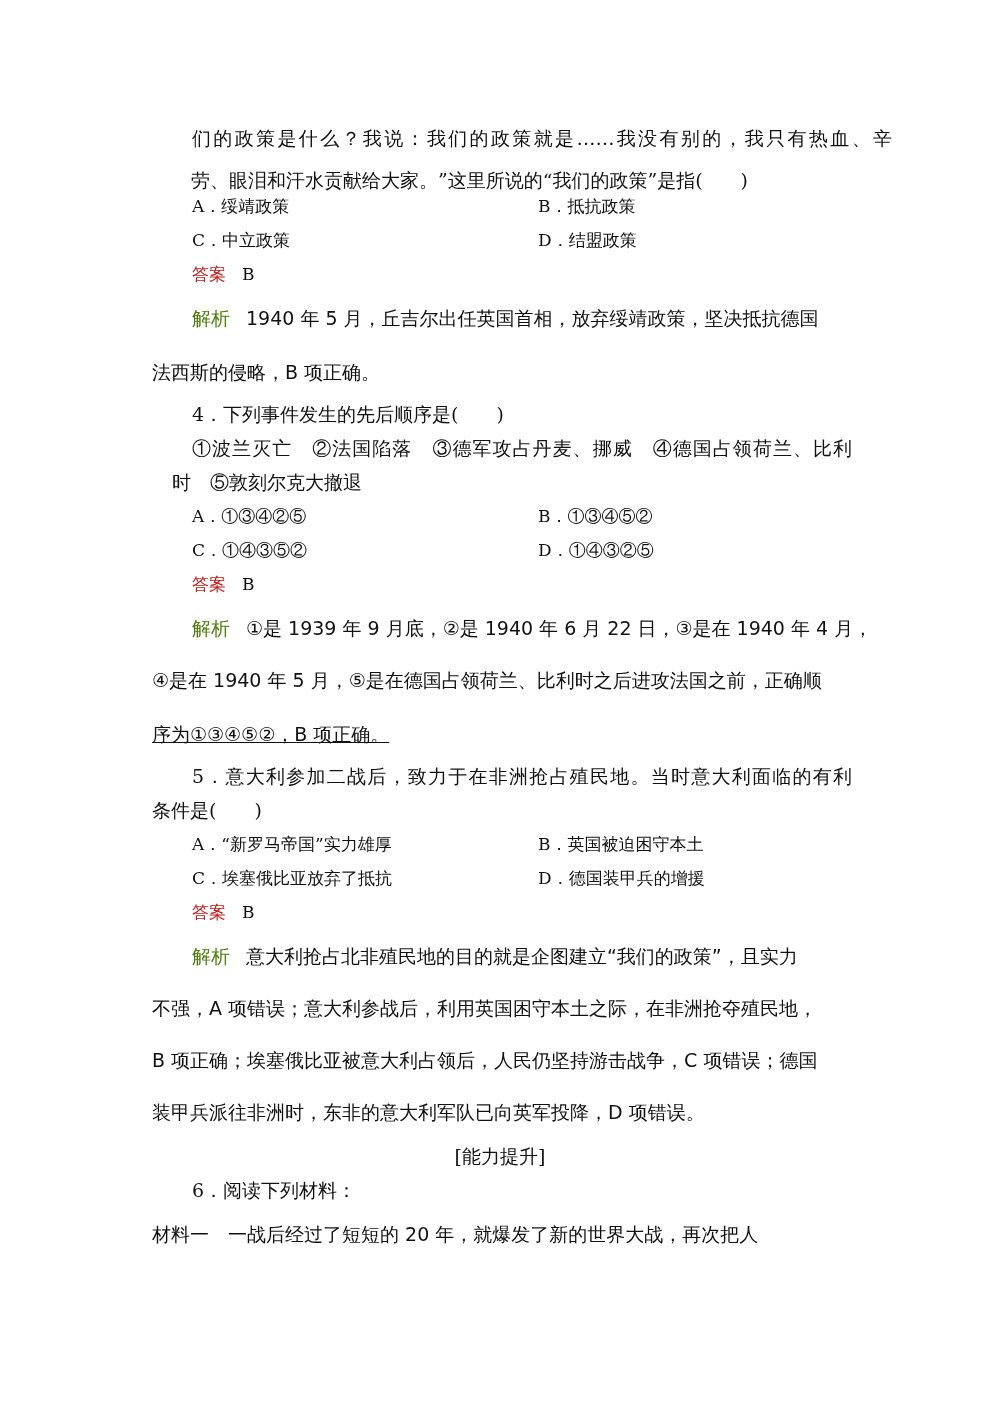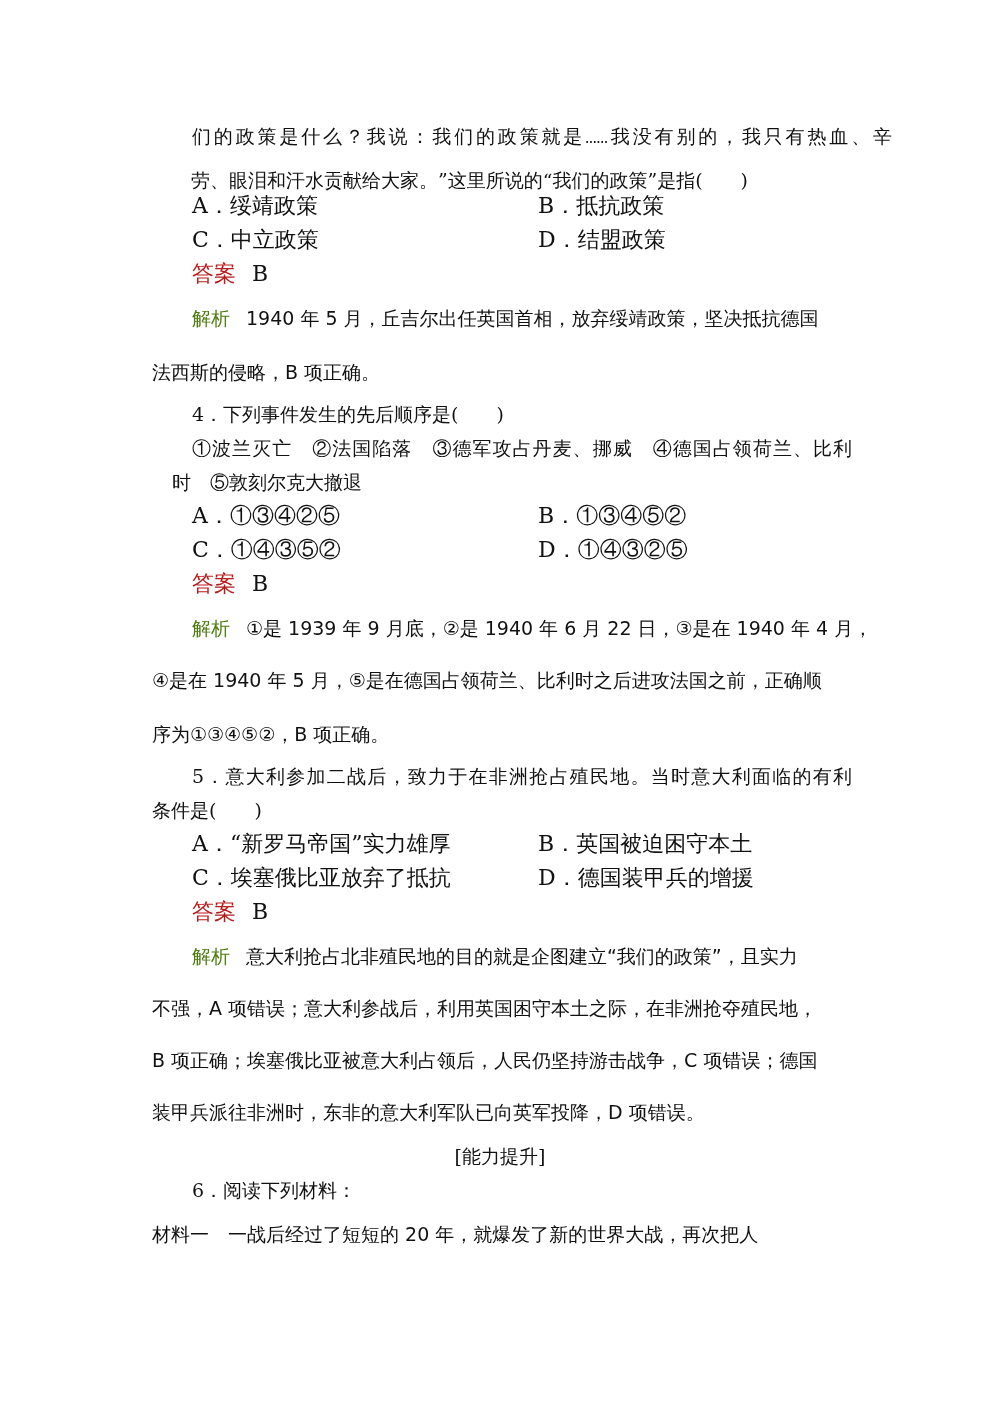--- a/index.html
+++ b/index.html
@@ -1,32 +1,32 @@
 <!DOCTYPE html>
 <html><head>
 <meta charset="utf-8">
 <style>
   html, body { margin: 0; padding: 0; background: #ffffff; }
   body { width: 1000px; height: 1414px; position: relative; overflow: hidden;
          font-family: "DejaVu Serif", "Liberation Serif", serif; color: #111; }
   .line { position: absolute; left: 152px; width: 700px; font-size: 19px; line-height: 24px; white-space: nowrap; }
   .ind { left: 192px; }
   .sans { font-family: "DejaVu Sans", "Liberation Sans", sans-serif; }
-  .opt { position: absolute; font-size: 22px; line-height: 24px; white-space: nowrap; }
+  .opt { position: absolute; font-size: 17px; line-height: 24px; white-space: nowrap; }
   .optA { left: 192px; }
   .optB { left: 538px; }
   .ans-label { color: #b91c1c; font-family: "DejaVu Sans", sans-serif; margin-right: 16px; }
   .exp-label { color: #4d7c0f; font-family: "DejaVu Sans", sans-serif; margin-right: 16px; }
   .center { position: absolute; left: 0; width: 1000px; text-align: center; font-size: 19px; line-height: 24px; }
   .just { text-align: justify; text-align-last: justify; }
 </style>
 </head>
 <body>
 
-<div class="line ind just" style="top:126px;font-family:Liberation Mono, monospace;">们的政策是什么？我说：我们的政策就是……我没有别的，我只有热血、辛</div>
+<div class="line ind just" style="top:126px;">们的政策是什么？我说：我们的政策就是……我没有别的，我只有热血、辛</div>
 <div class="line just" style="top:168px;width:620px;text-align-last:left;margin-left:39px;">劳、眼泪和汗水贡献给大家。”这里所说的“我们的政策”是指(　　)</div>
 <div class="opt optA" style="top:194px;">A．绥靖政策</div>
 <div class="opt optB" style="top:194px;">B．抵抗政策</div>
 <div class="opt optA" style="top:228px;">C．中立政策</div>
 <div class="opt optB" style="top:228px;">D．结盟政策</div>
 <div class="opt optA" style="top:262px;">
   <span class="ans-label">答案</span><span>B</span>
 </div>
 <div class="line ind sans" style="top:306px;width:660px;">
   <span class="exp-label">解析</span><span>1940 年 5 月，丘吉尔出任英国首相，放弃绥靖政策，坚决抵抗德国</span>
@@ -40,21 +40,21 @@
 <div class="opt optB" style="top:504px;">B．①③④⑤②</div>
 <div class="opt optA" style="top:538px;">C．①④③⑤②</div>
 <div class="opt optB" style="top:538px;">D．①④③②⑤</div>
 <div class="opt optA" style="top:572px;">
   <span class="ans-label">答案</span><span>B</span>
 </div>
 <div class="line ind sans" style="top:616px;width:660px;">
   <span class="exp-label">解析</span><span>①是 1939 年 9 月底，②是 1940 年 6 月 22 日，③是在 1940 年 4 月，</span>
 </div>
 <div class="line sans" style="top:668px;">④是在 1940 年 5 月，⑤是在德国占领荷兰、比利时之后进攻法国之前，正确顺</div>
-<div class="line sans" style="top:722px;">序为①③④⑤②，B 项正确。</div>
+<div class="line sans" style="top:722px;text-decoration:underline;">序为①③④⑤②，B 项正确。</div>
 
 <div class="line ind just" style="top:764px;width:660px;">5．意大利参加二战后，致力于在非洲抢占殖民地。当时意大利面临的有利</div>
 <div class="line" style="top:798px;">条件是(　　)</div>
 <div class="opt optA" style="top:832px;">A．“新罗马帝国”实力雄厚</div>
 <div class="opt optB" style="top:832px;">B．英国被迫困守本土</div>
 <div class="opt optA" style="top:866px;">C．埃塞俄比亚放弃了抵抗</div>
 <div class="opt optB" style="top:866px;">D．德国装甲兵的增援</div>
 <div class="opt optA" style="top:900px;">
   <span class="ans-label">答案</span><span>B</span>
 </div>

